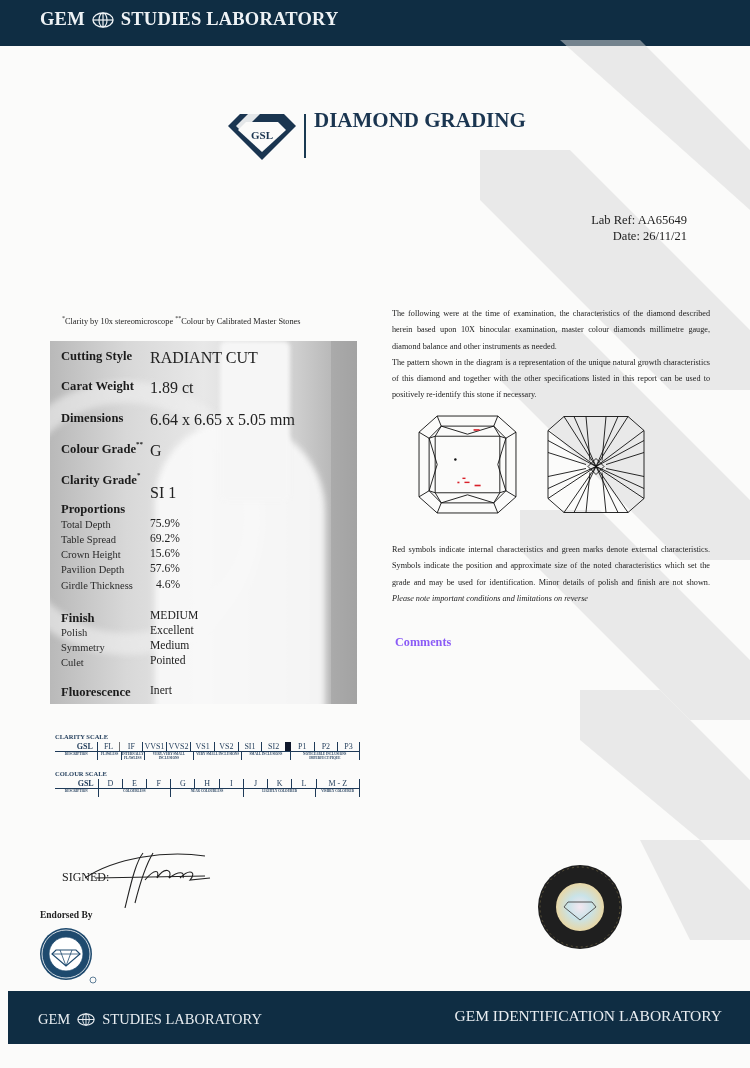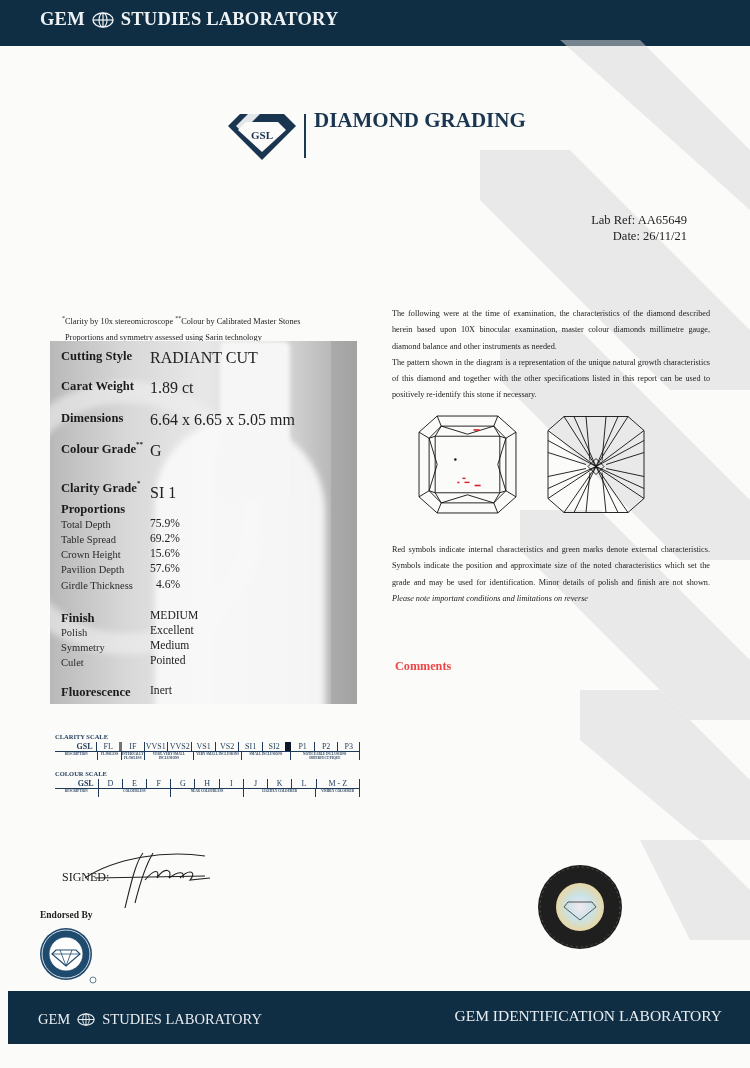--- a/index.html
+++ b/index.html
@@ -34,21 +34,21 @@
   sup.ast{font-size:7px;vertical-align:top;position:relative;top:-2px;}
   
   .scale{left:55px;width:305px;font-size:6px;}
   .scale .hdr{font-weight:bold;font-size:6.5px;color:#1e3a58;}
   .scale .row{display:flex;align-items:flex-end;border-bottom:1px solid #1e3a58;height:11px;color:#1e3a58;}
   .scale .row div{text-align:center;font-size:8px;}
   .scale .desc{display:flex;height:8px;}
   .scale .desc div{text-align:center;font-size:3.3px;font-weight:bold;color:#1e3a58;border-right:1px solid #1e3a58;line-height:4px;}
   
   .para{left:392px;width:318px;font-size:8.2px;line-height:16.3px;color:#222;text-align:justify;}
-  #comments{left:395px;top:635px;font-weight:bold;font-size:12.2px;color:#ef4444;margin-top:24px;}
+  #comments{left:395px;top:635px;font-weight:bold;font-size:12.2px;color:#8b5cf6;}
   
   #diag1{left:417px;top:414px;width:101px;height:101px;}
   #diag2{left:546px;top:414px;width:100px;height:101px;}
   
   #signed{left:62px;top:870px;font-size:12px;color:#222;}
   #sigsvg{left:85px;top:848px;width:130px;height:60px;}
   #endorsed{left:40px;top:910px;font-size:9.5px;font-weight:bold;color:#222;}
   #seal{left:38px;top:926px;width:60px;height:60px;}
   
   #holo{left:535px;top:862px;width:90px;height:90px;}
@@ -97,42 +97,41 @@
   </div>
 </div>
 
 <div id="labref" class="abs">
   <div>Lab Ref: AA65649</div>
   <div>Date: 26/11/21</div>
 </div>
 
 <div id="notes" class="abs">
   <div><sup>*</sup><span>Clarity by 10x stereomicroscope</span> <sup>**</sup><span>Colour by Calibrated Master Stones</span></div>
-  <div style="padding-left:3px">Proportions and symmetry assessed using Sarin technology</div>
 </div>
 
 <div id="photo" class="abs">
   <div class="ring"></div>
   <div class="blob1"></div>
   <div class="blob2"></div>
   <div class="edge"></div>
 
   <div class="spec" style="top:8px">Cutting Style</div>
   <div class="specv" style="top:8px">RADIANT CUT</div>
 
   <div class="spec" style="top:38px">Carat Weight</div>
   <div class="specv" style="top:38px">1.89 ct</div>
 
   <div class="spec" style="top:70px">Dimensions</div>
   <div class="specv" style="top:70px">6.64 x 6.65 x 5.05 mm</div>
 
   <div class="spec" style="top:101px"><span>Colour Grade</span><sup class="ast">**</sup></div>
   <div class="specv" style="top:101px">G</div>
 
-  <div class="spec" style="top:140px"><span>Clarity Grade</span><sup class="ast">*</sup></div>
+  <div class="spec" style="top:132px"><span>Clarity Grade</span><sup class="ast">*</sup></div>
   <div class="specv" style="top:143px">SI 1</div>
 
   <div class="spec" style="top:161px">Proportions</div>
   <div class="sub" style="top:178px">Total Depth</div>
   <div class="subv" style="top:176px">75.9%</div>
   <div class="sub" style="top:193px">Table Spread</div>
   <div class="subv" style="top:191px">69.2%</div>
   <div class="sub" style="top:208px">Crown Height</div>
   <div class="subv" style="top:206px">15.6%</div>
   <div class="sub" style="top:223px">Pavilion Depth</div>
@@ -150,21 +149,21 @@
   <div class="subv" style="top:313px">Pointed</div>
 
   <div class="spec" style="top:344px">Fluorescence</div>
   <div class="subv" style="top:343px">Inert</div>
 </div>
 
 <div class="abs scale" style="top:733px">
   <div class="hdr">CLARITY SCALE</div>
   <div class="row">
     <div style="width:40px;text-align:right;padding-right:4px;font-weight:bold;border-right:1px solid #1e3a58">GSL</div>
-    <div style="width:23px;border-right:3px solid #737373">FL</div>
+    <div style="width:23px;border-right:1px solid #737373">FL</div>
     <div style="width:23px;border-right:1px solid #1e3a58">IF</div>
     <div style="width:24px;border-right:1px solid #1e3a58">VVS1</div>
     <div style="width:25px;border-right:1px solid #1e3a58">VVS2</div>
     <div style="width:24px;border-right:1px solid #1e3a58">VS1</div>
     <div style="width:24px;border-right:1px solid #1e3a58">VS2</div>
     <div style="width:24px;border-right:1px solid #1e3a58">SI1</div>
     <div style="width:24px;border-right:6px solid #0f172a">SI2</div>
     <div style="width:24px;border-right:1px solid #1e3a58">P1</div>
     <div style="width:24px;border-right:1px solid #1e3a58">P2</div>
     <div style="width:22px;border-right:1px solid #1e3a58">P3</div>

